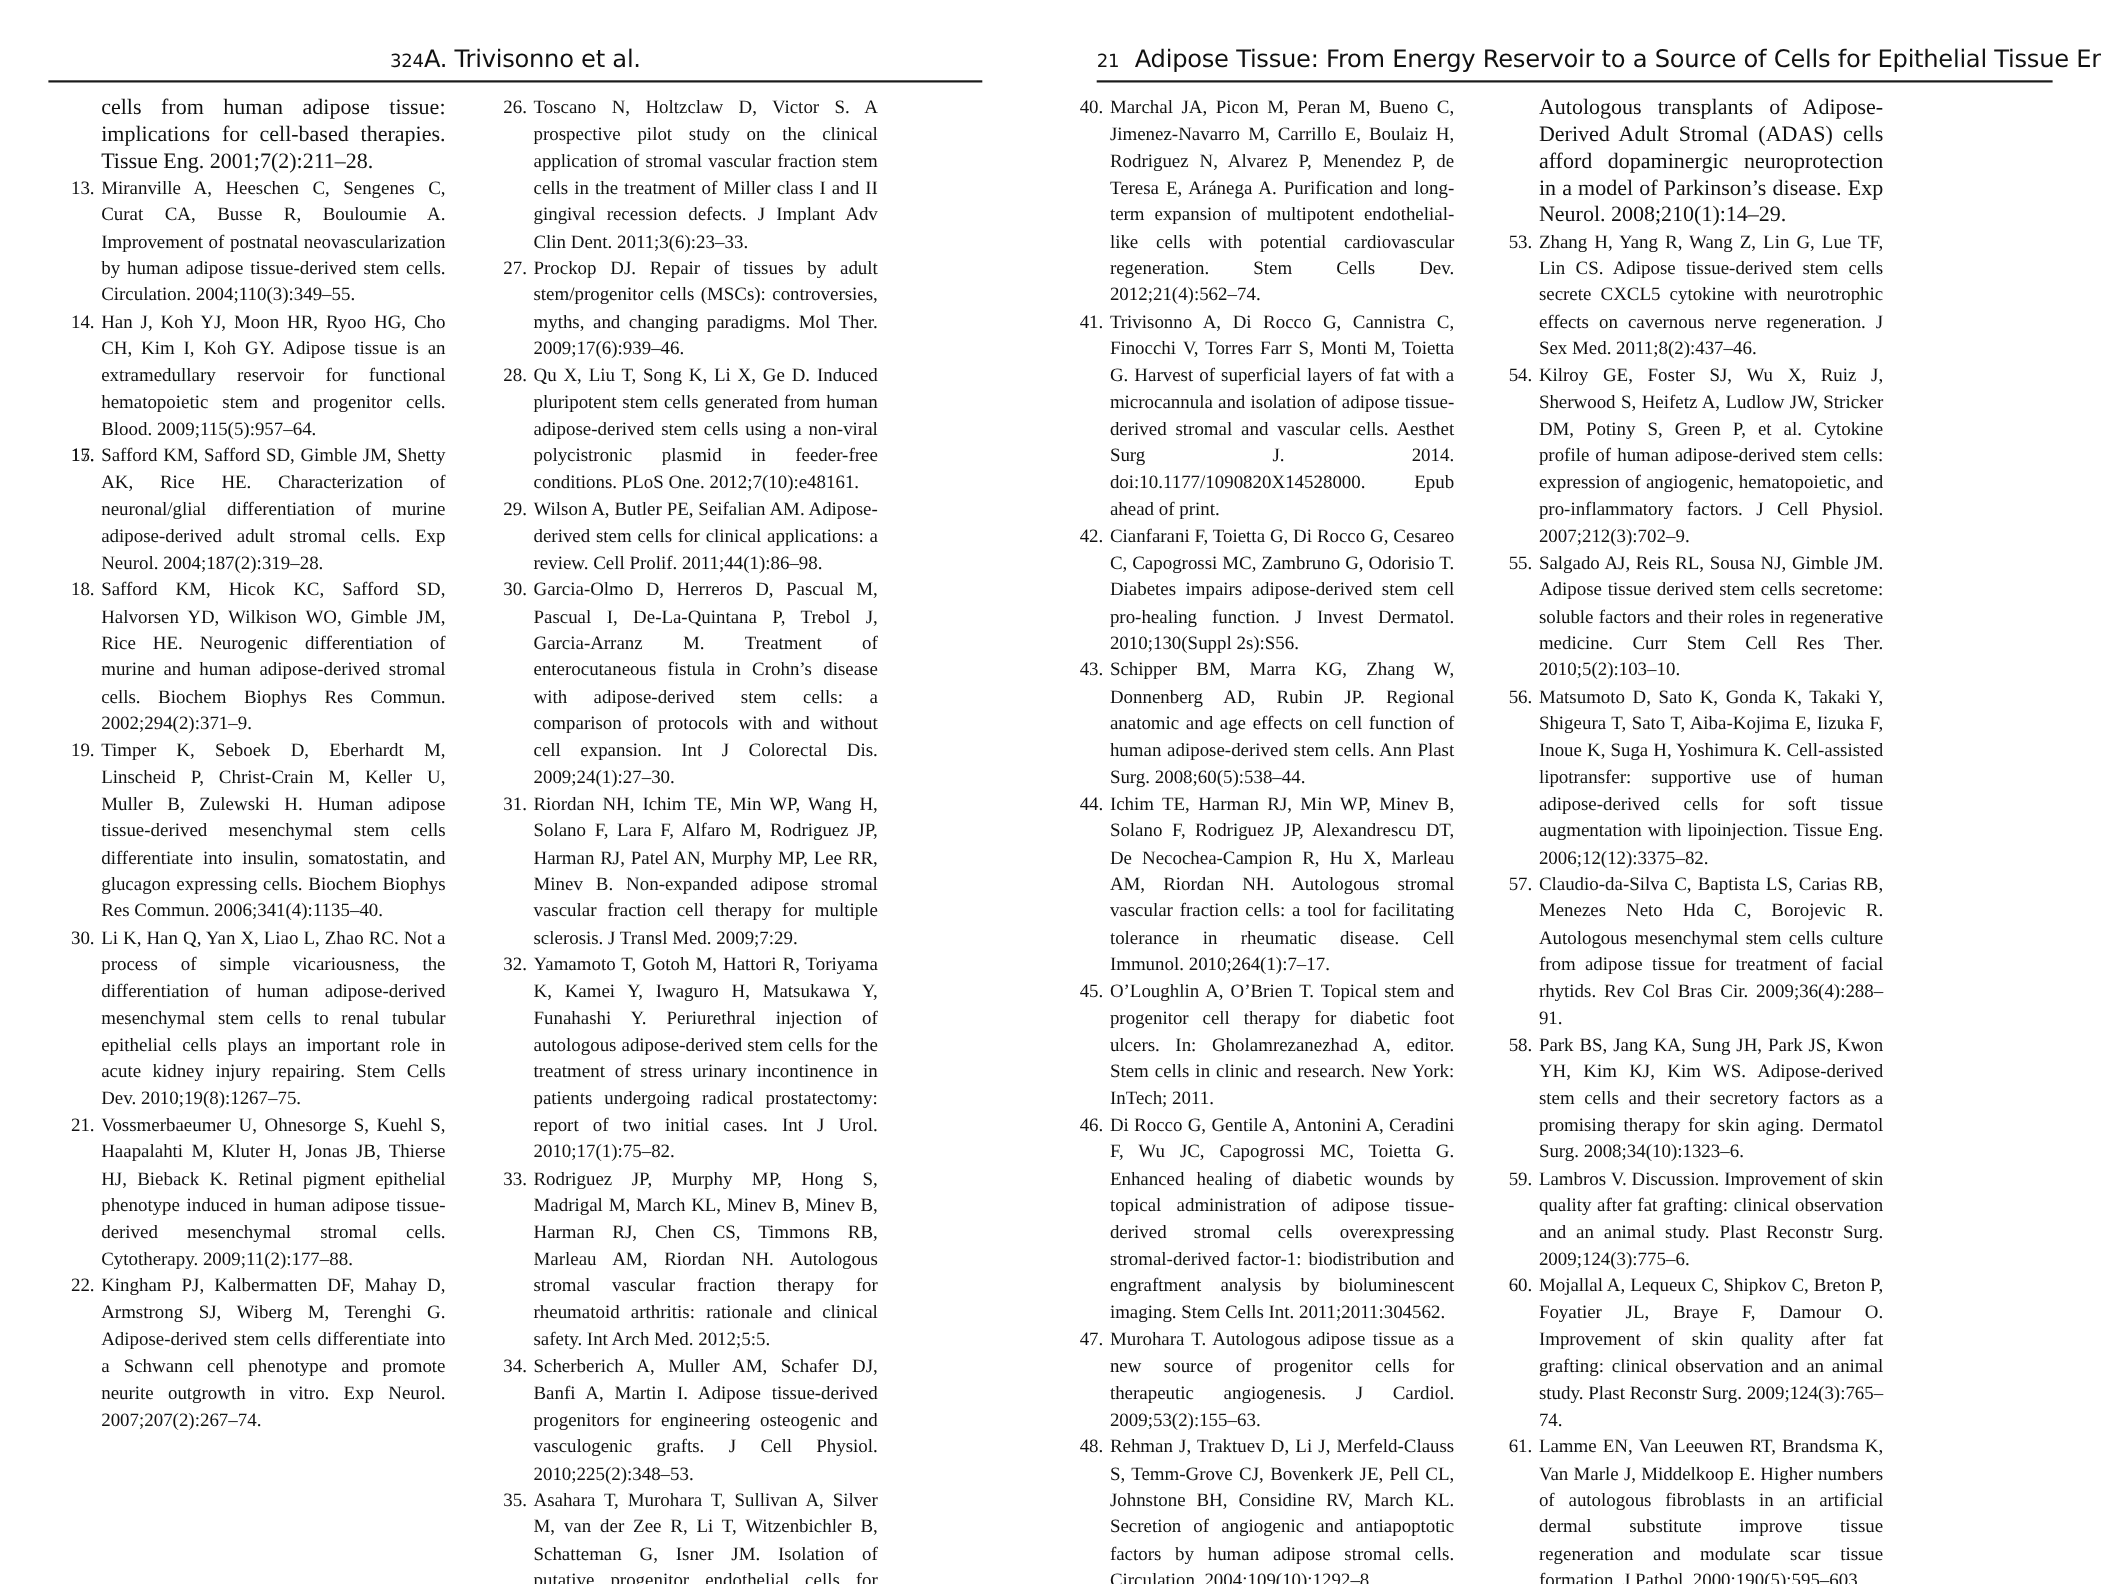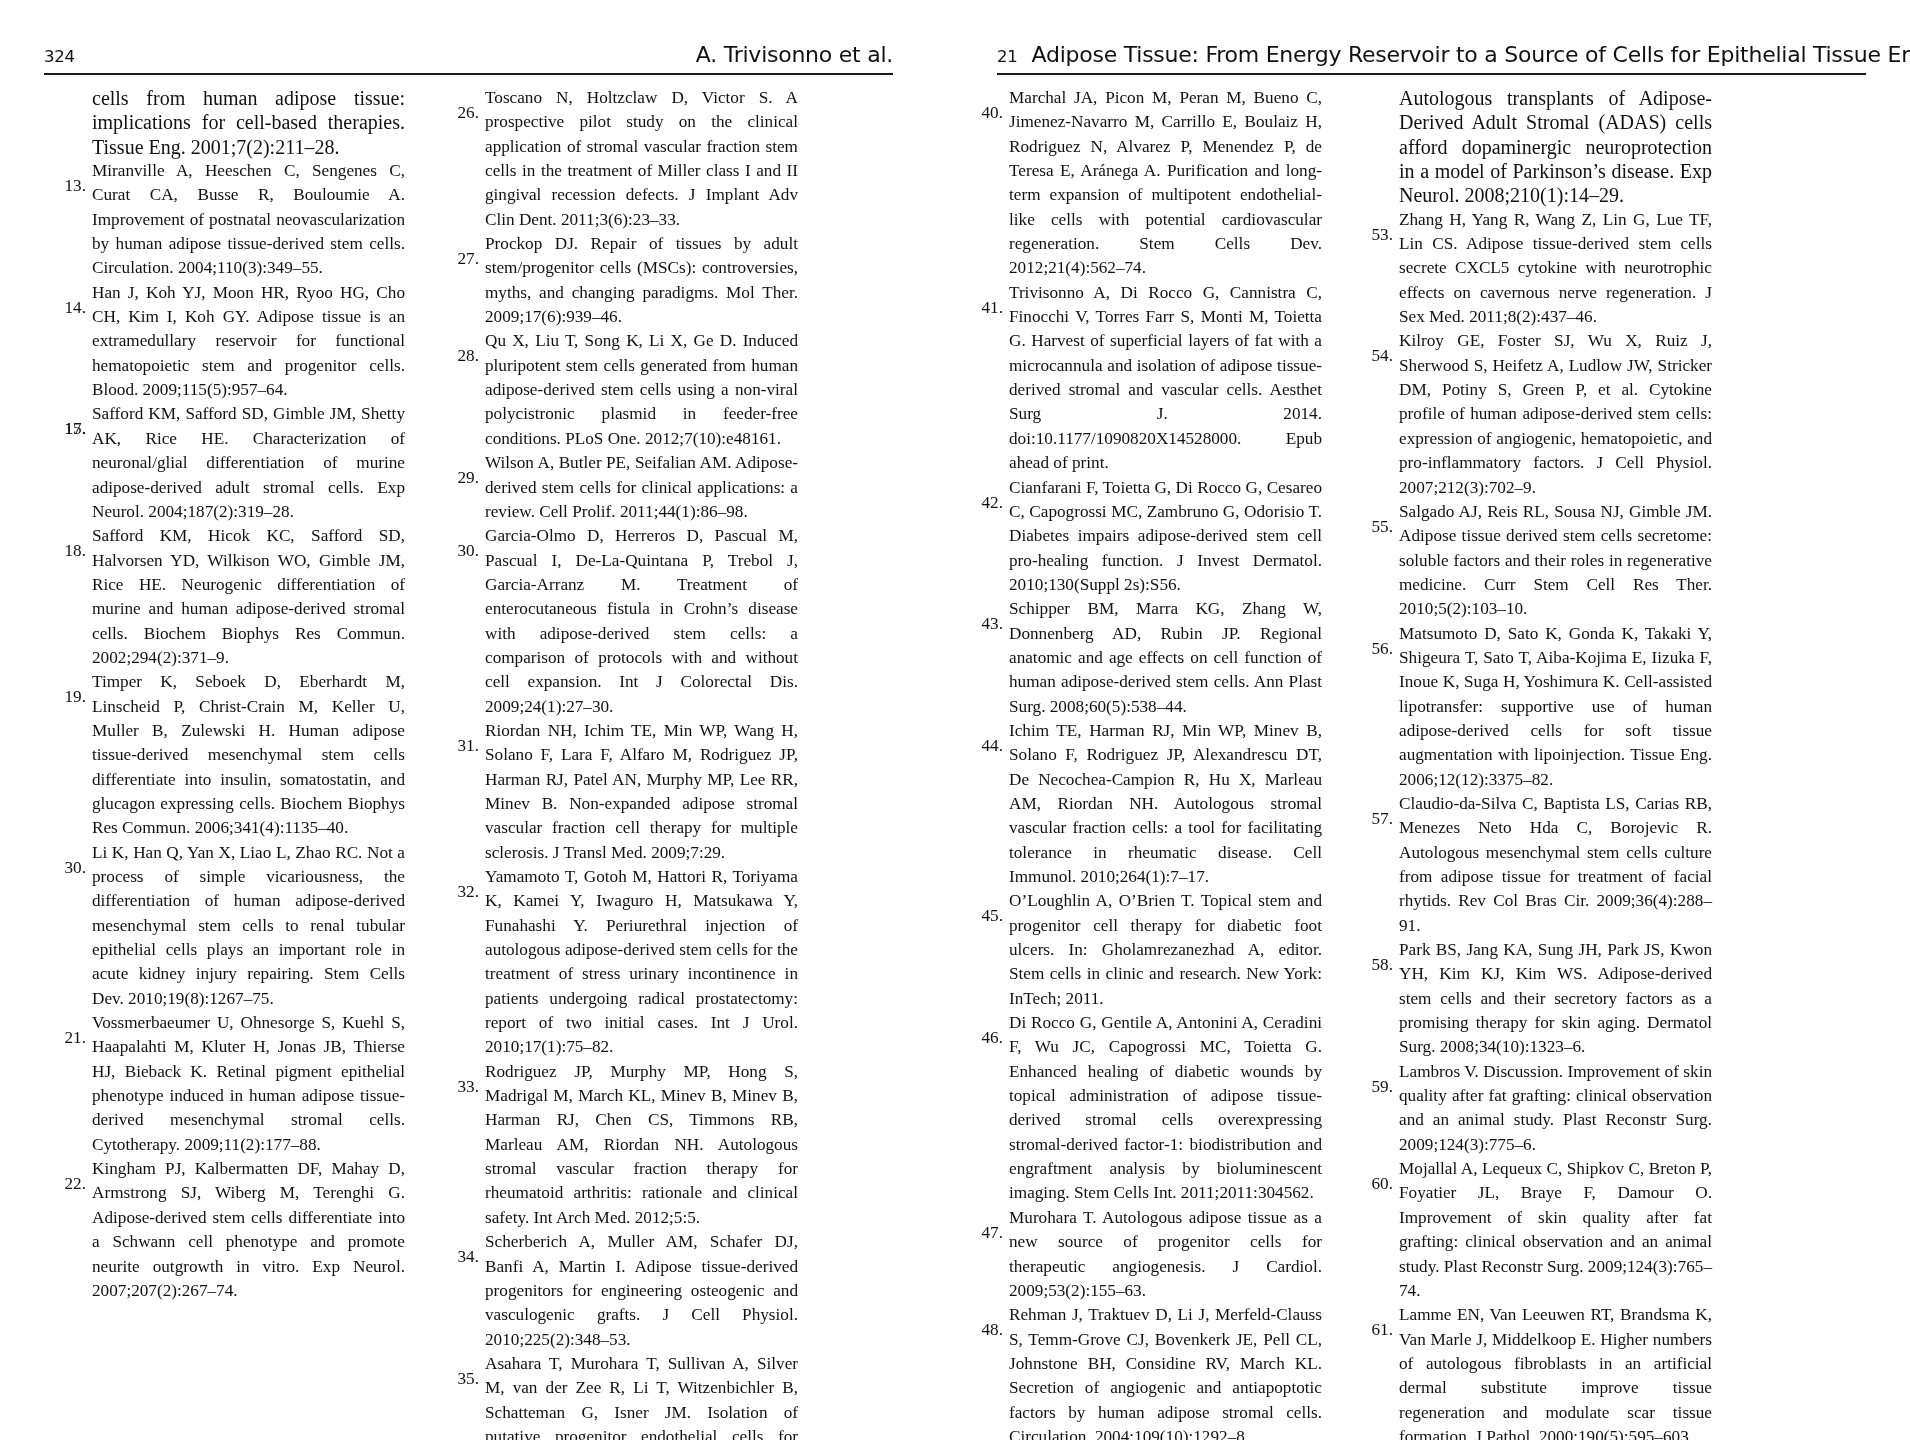--- a/index.html
+++ b/index.html
@@ -39,21 +39,21 @@
     align-items: baseline;
     font-family: "DejaVu Sans", "Liberation Sans", sans-serif;
     font-size: 16.5px;
     letter-spacing: -0.2px;
     color: #111;
     white-space: nowrap;
   }
   .page-left .running-head {
     left: 44px;
     right: 62px;
-    justify-content: space-between;
+    justify-content: center;
   }
   .page-right .running-head {
     left: 42px;
     right: 44px;
     justify-content: space-between;
     gap: 28px;
   }
 
   .rh-left-group {
     display: flex;
@@ -112,21 +112,21 @@
     font-size: 17.2px;
     line-height: 24.35px;
     text-align: justify;
     text-justify: inter-word;
     hyphens: none;
     margin: 0;
   }
   li.ref .num {
     position: absolute;
     left: 0;
-    top: 15px;
+    top: 0;
     width: 26px;
     text-align: right;
     font-size: 17.2px;
     line-height: 24.35px;
   }
   
   .contd {
     padding-left: 32px;
     font-size: 20px;
     line-height: 24.35px;

